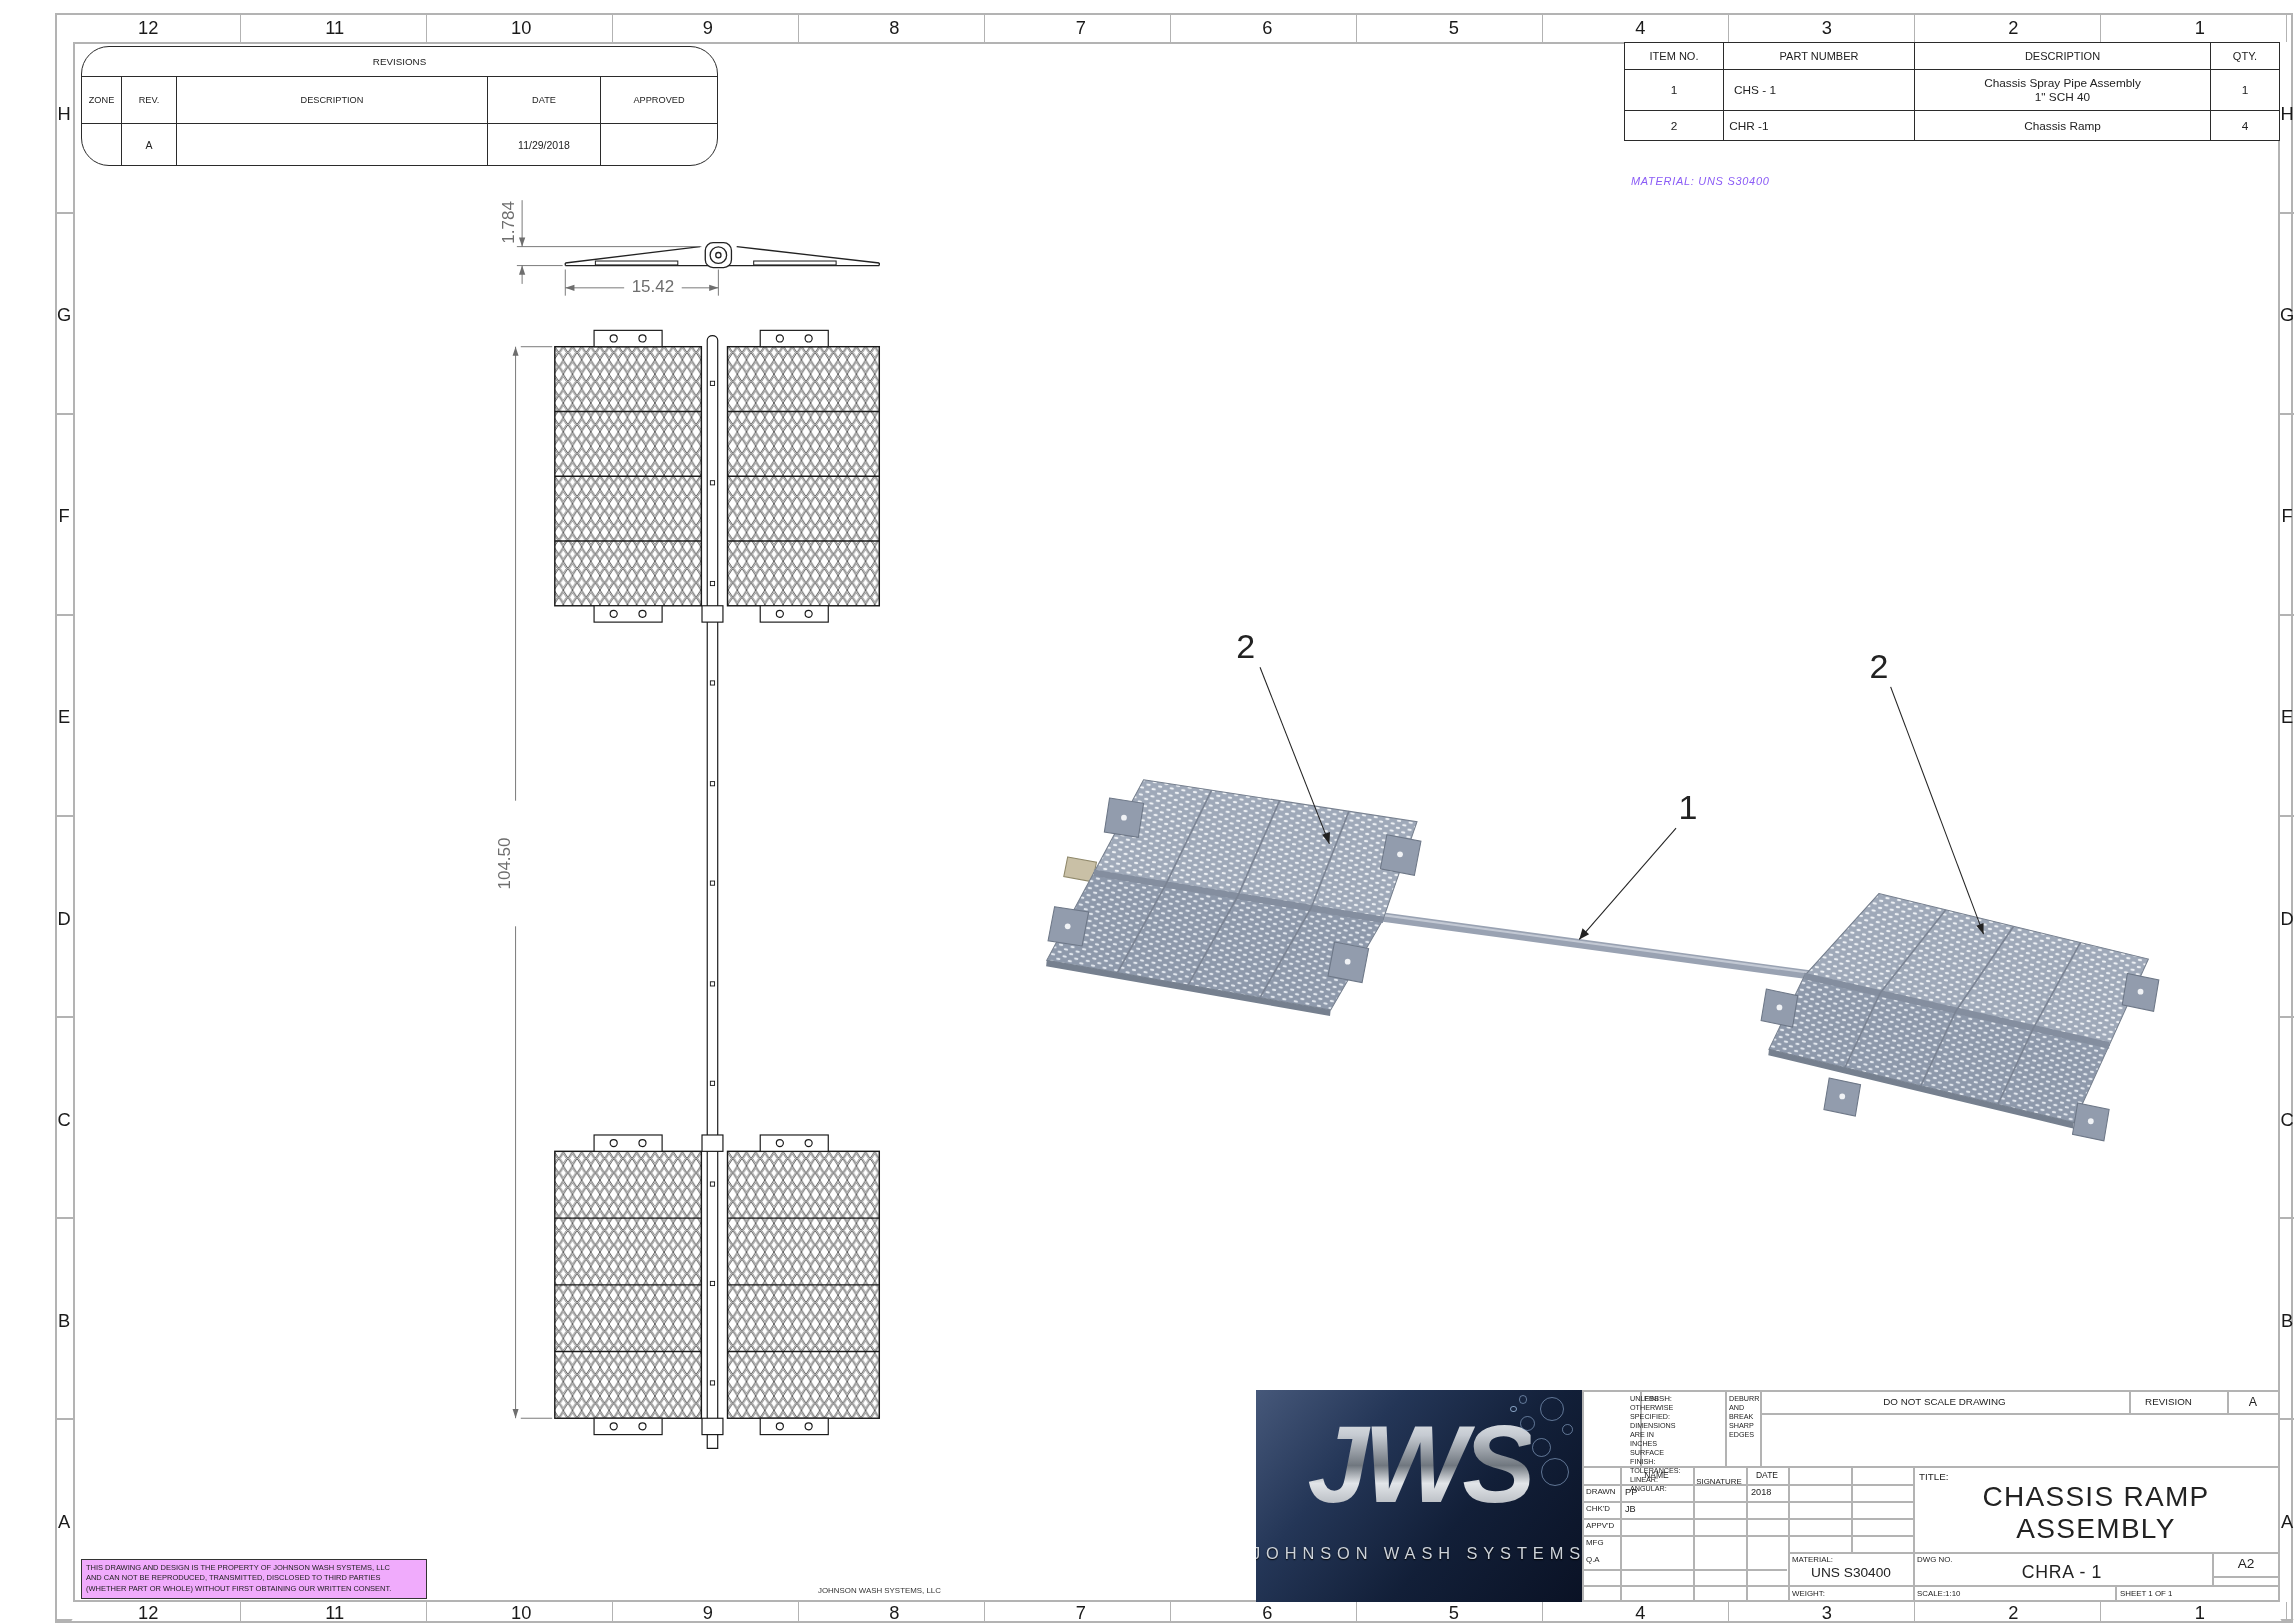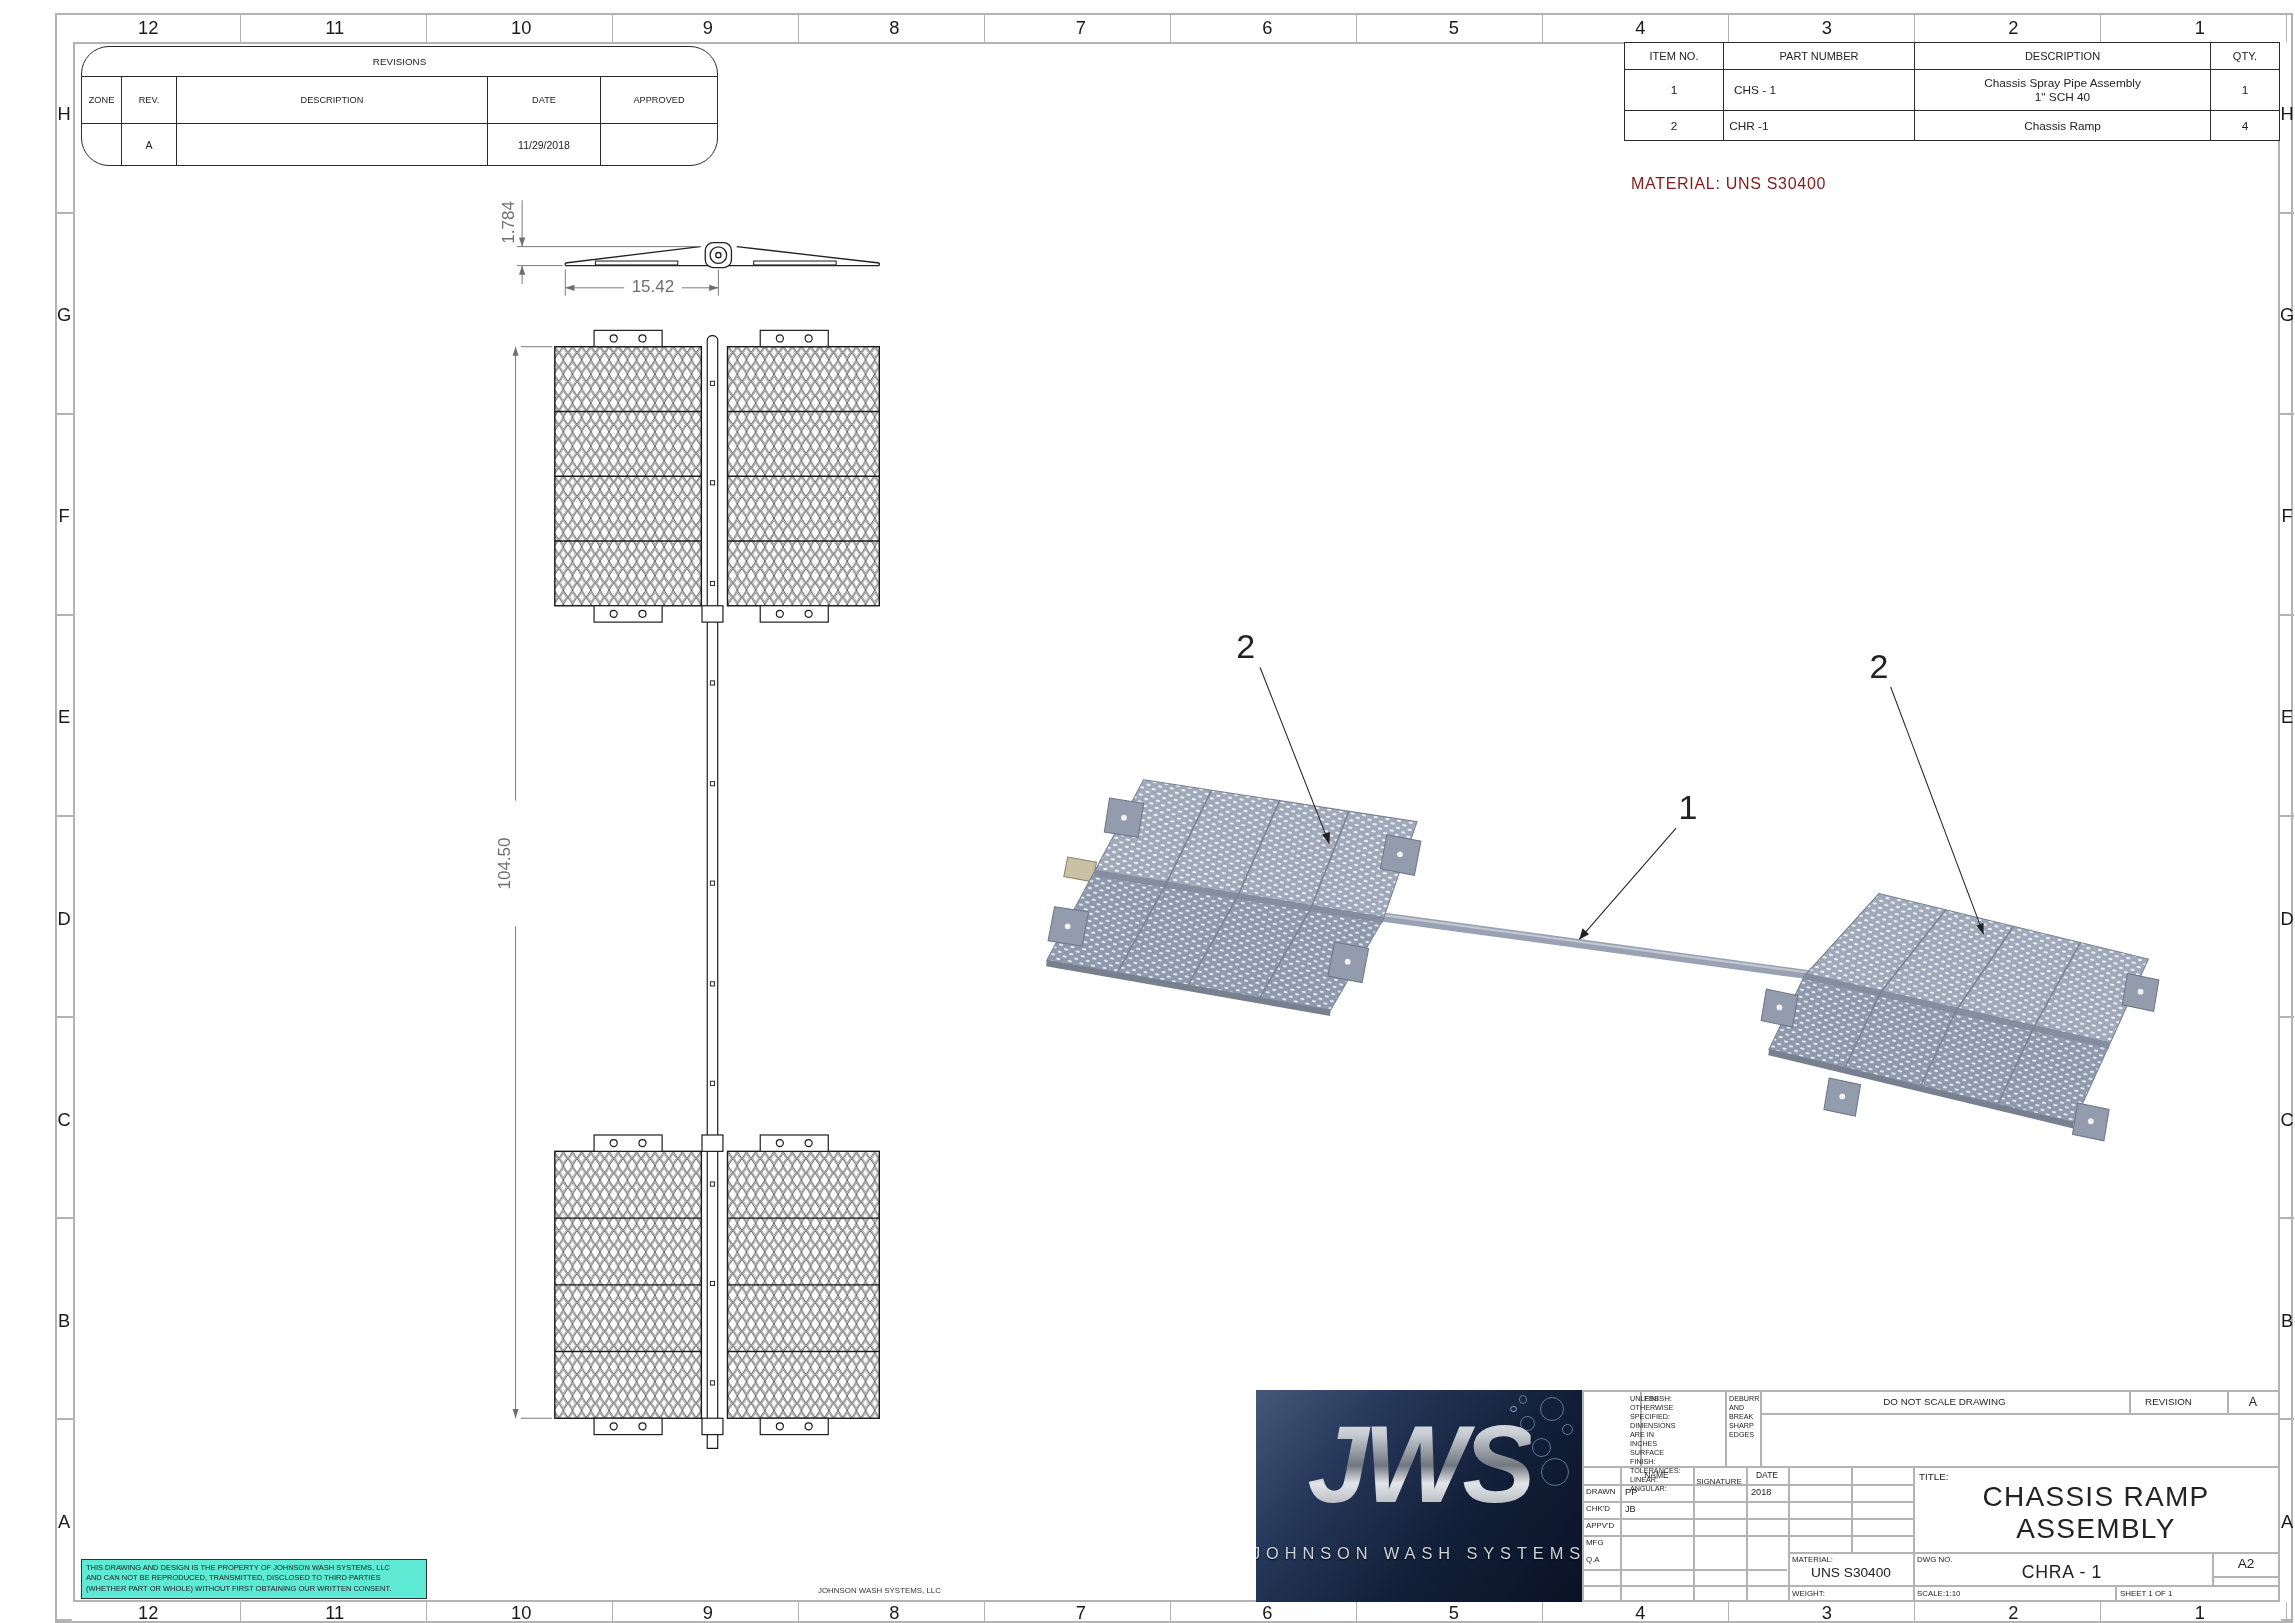--- a/index.html
+++ b/index.html
@@ -29,24 +29,24 @@
   .logo{position:absolute;left:1256px;top:1390px;width:326px;height:212px;overflow:hidden;
         background:linear-gradient(130deg,#46587a 0%,#243657 30%,#121f38 62%,#0a1225 100%);}
   .jws{position:absolute;left:50%;top:73px;transform:translate(-50%,-50%);
        font-size:110px;font-weight:bold;font-style:italic;letter-spacing:-5.2px;
        background:linear-gradient(180deg,#fbfcfd 0%,#c6cbd2 28%,#70777f 52%,#e2e5e9 66%,#8d939b 100%);
        -webkit-background-clip:text;background-clip:text;color:transparent;}
   .jws-sub{position:absolute;left:50%;top:154px;transform:translateX(-50%);white-space:nowrap;
        font-size:16.4px;letter-spacing:5.9px;color:#cdd3da;text-shadow:0 0.7px 1.3px #000;}
   .bub{position:absolute;border-radius:50%;border:1.3px solid rgba(160,190,225,.55);}
   
-  .copyright{position:absolute;left:81px;top:1559px;width:346px;border:1.3px solid #333;background:#5eead4;
+  .copyright{position:absolute;left:81px;top:1559px;width:346px;border:1.3px solid #333;background:#f0abfc;
              font-size:7.5px;line-height:1.45;padding:2.6px 3.9px;box-sizing:border-box;color:#222;}
   .company{position:absolute;left:818px;top:1586px;font-size:7.9px;color:#333;}
-  .matnote{position:absolute;left:1631px;top:175px;font-size:16px;letter-spacing:0.7px;color:#7f1d1d;}
+  .matnote{position:absolute;left:1631px;top:175px;font-size:11px;letter-spacing:0.7px;color:#8b5cf6;font-style:italic;}
 </style>
 </head>
 <body>
 
 <div class="sheet">
 
   <div class="frame" style="left:55px;top:13px;width:2238px;height:1610px;"></div>
   <div class="frame" style="left:73px;top:42px;width:2207px;height:1560px;border-width:2.6px;"></div>
 
   <div class="zstrip h" style="left:55px;top:13px;width:2238px;height:29px;">

